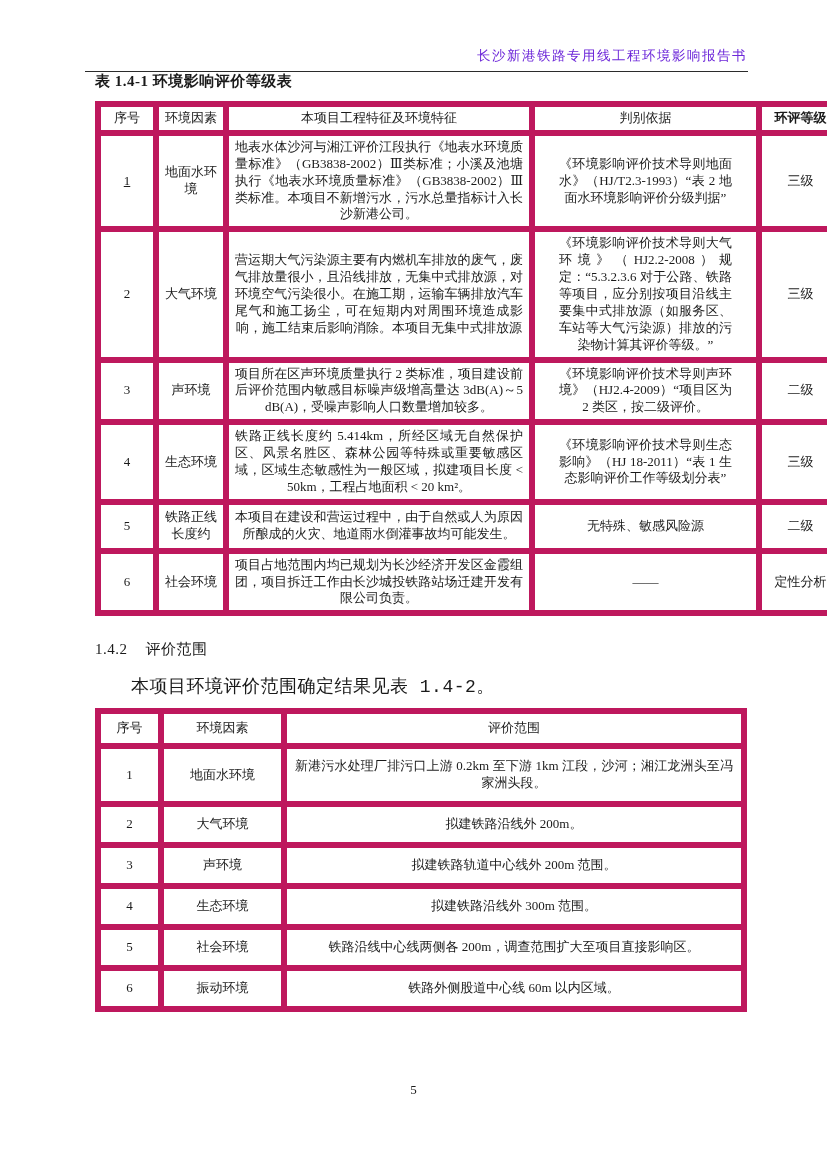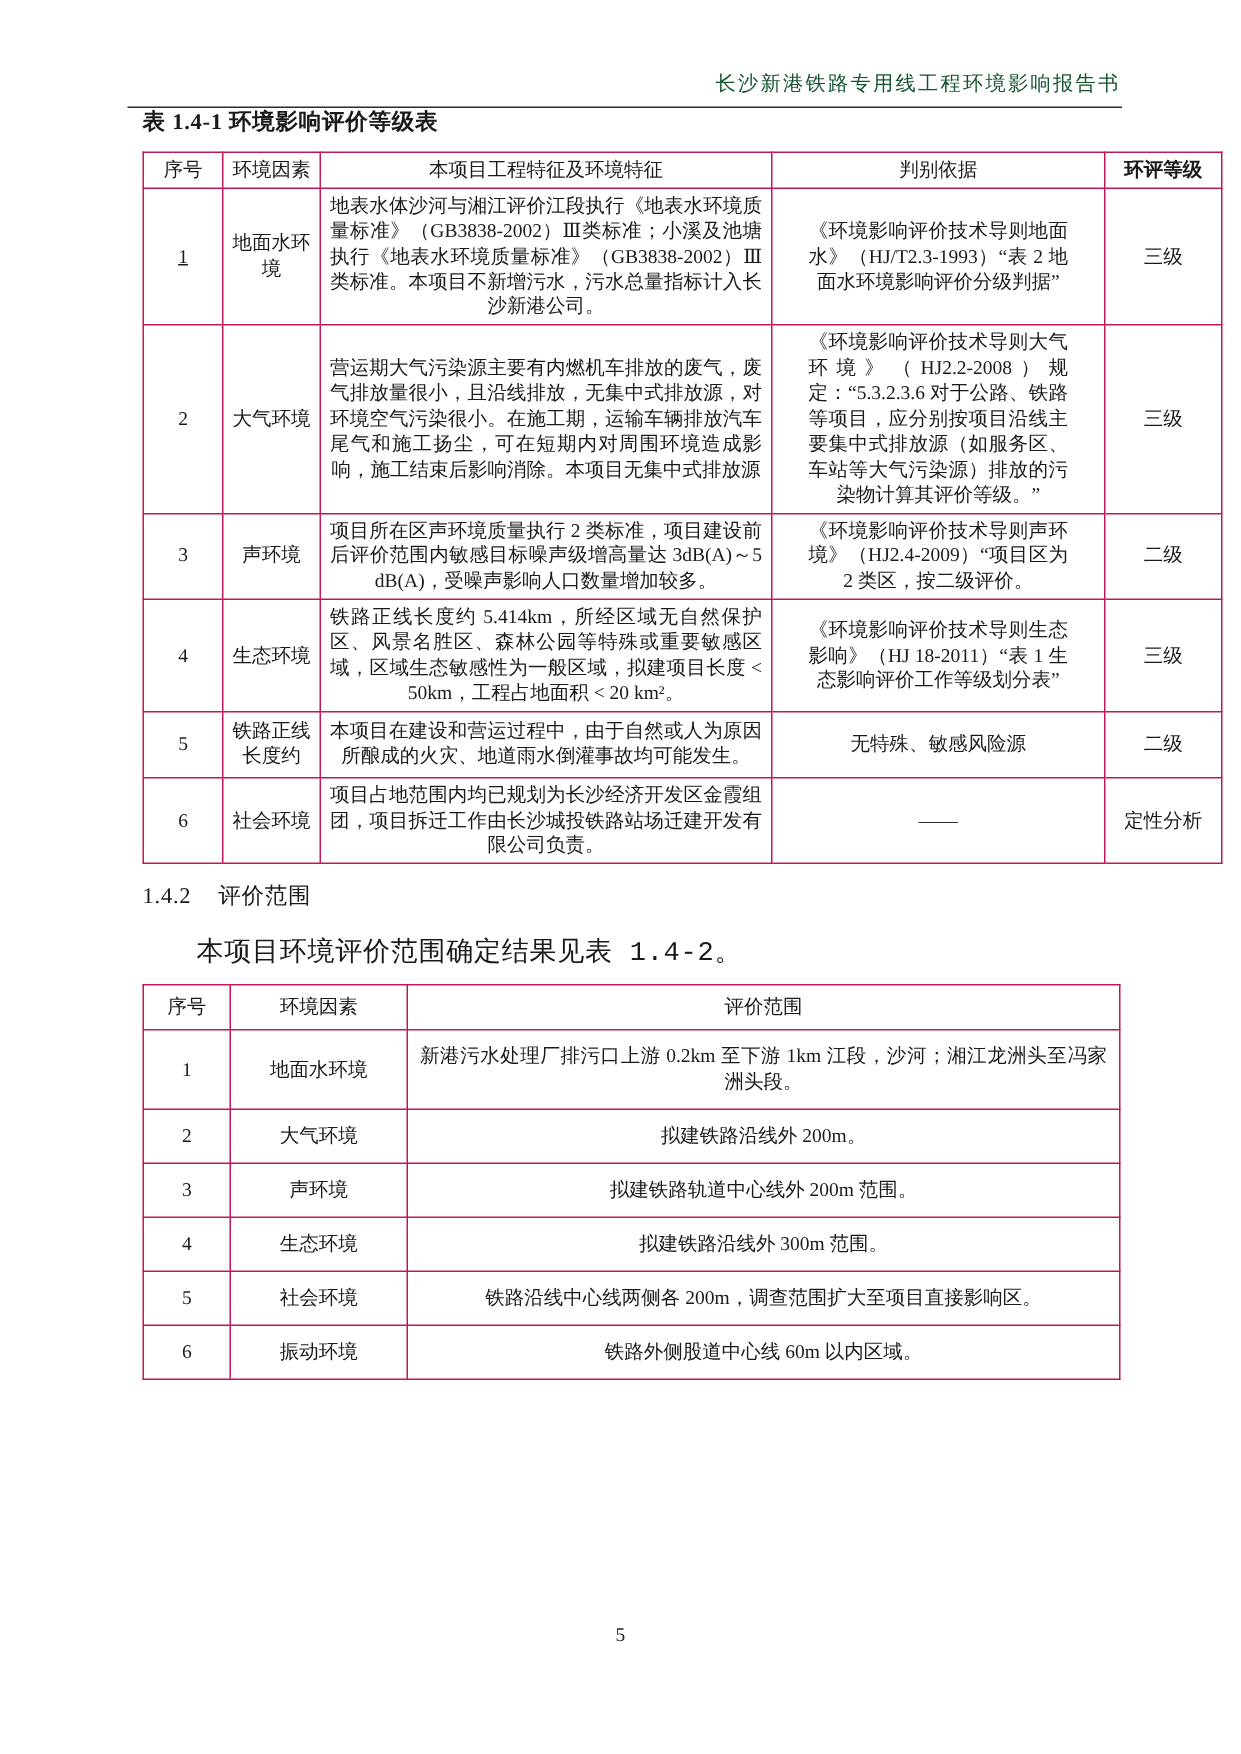--- a/index.html
+++ b/index.html
@@ -21,21 +21,21 @@
     position: absolute;
     left: 95px;
     top: 0;
     width: 652px;
   }
   .header-title {
     padding-top: 47px;
     text-align: right;
     font-size: 13.5px;
     letter-spacing: 1.5px;
-    color: #14532d;
+    color: #6d28d9;
   }
   .header-rule {
     margin-top: 6px;
     margin-left: -10px;
     width: 663px;
     height: 0;
     border-top: 1.8px solid #2b2b2b;
   }
   .caption {
     font-size: 15px;
@@ -44,21 +44,21 @@
   }
   .caption-1 { }
   .caption-2 { margin-top: 15px; }
   table {
     border-collapse: collapse;
     width: 652px;
     table-layout: fixed;
     margin-top: 10px;
   }
   th, td {
-    border: 1px solid #be185d;
+    border: 6px solid #be185d;
     font-size: 13px;
     font-weight: normal;
     line-height: 1.3;
     padding: 3px 5px;
     text-align: center;
     vertical-align: middle;
     word-break: break-all;
   }
   
   .t1 .col-no     { width: 42px; }
@@ -75,21 +75,21 @@
   .t1 .cell-basis {
     text-align: justify;
     text-align-last: center;
     padding: 3px 24px;
   }
   .t1 .cell-grade { padding: 13px 11px; }
   .t1 th.col-grade { padding: 3px 11px; }
   .u { text-decoration: underline; }
   
   .section-heading {
-    margin-top: 12px;
+    margin-top: 24px;
     font-size: 15px;
     letter-spacing: 0.5px;
   }
   .section-number { display: inline-block; margin-right: 18px; }
   .body-paragraph {
     margin-top: 15px;
     font-size: 18px;
     text-indent: 2em;
     letter-spacing: 0.5px;
     font-family: Liberation Mono, monospace;

